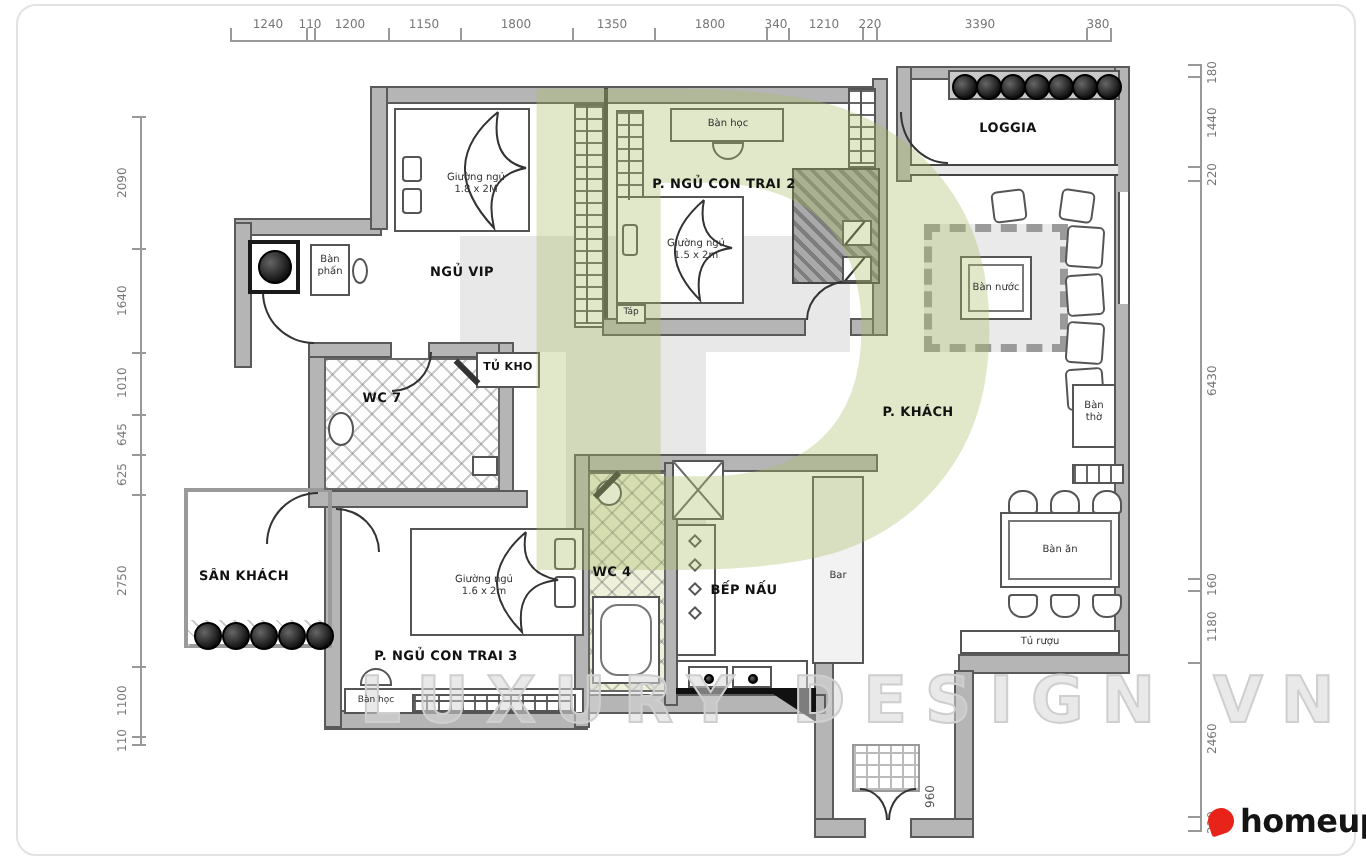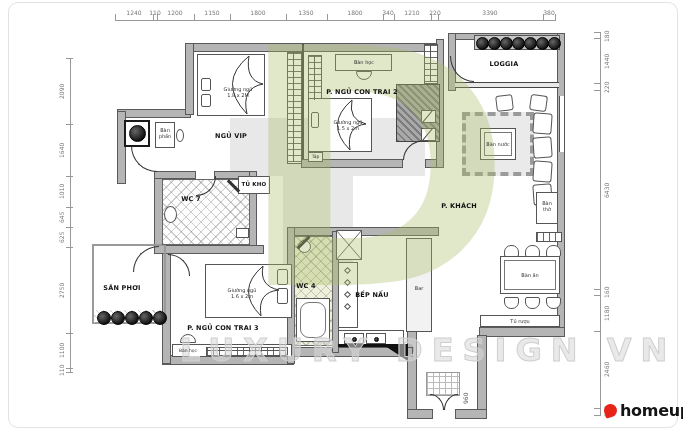--- a/index.html
+++ b/index.html
@@ -314,21 +314,21 @@
   <span>Giường ngủ</span><br>
   <span>1.6 x 2m</span>
 </div>
 <div class="rl" style="left:183px;top:324px;width:80px">P. NGỦ CON TRAI 3</div>
 <div class="ch" style="left:180px;top:334px;width:16px;height:9px;border-radius:8px 8px 0 0"></div>
 <div class="furn" style="left:172px;top:344px;width:120px;height:13px"></div>
 <div class="wrdh" style="left:206px;top:347px;width:80px;height:7px"></div>
 <div class="cl" style="left:206px;top:350px;width:80px;height:1px"></div>
 <div class="fl nw" style="left:172px;top:348px;width:32px;font-size:4.5px">Bàn học</div>
 
-<div class="rl" style="left:82px;top:284px;width:80px">SÂN PHƠI</div>
+<div class="rl" style="left:82px;top:284px;width:80px">SÂN KHÁCH</div>
 <div class="plant" style="left:97px;top:311px;width:12px;height:12px"></div>
 <div class="plant" style="left:111px;top:311px;width:12px;height:12px"></div>
 <div class="plant" style="left:125px;top:311px;width:12px;height:12px"></div>
 <div class="plant" style="left:139px;top:311px;width:12px;height:12px"></div>
 <div class="plant" style="left:153px;top:311px;width:12px;height:12px"></div>
 
 <div class="brand" style="left:604px;top:401px">
   <span class="brand-icon"></span>
   <span class="brand-name">homeup</span>
 </div>

